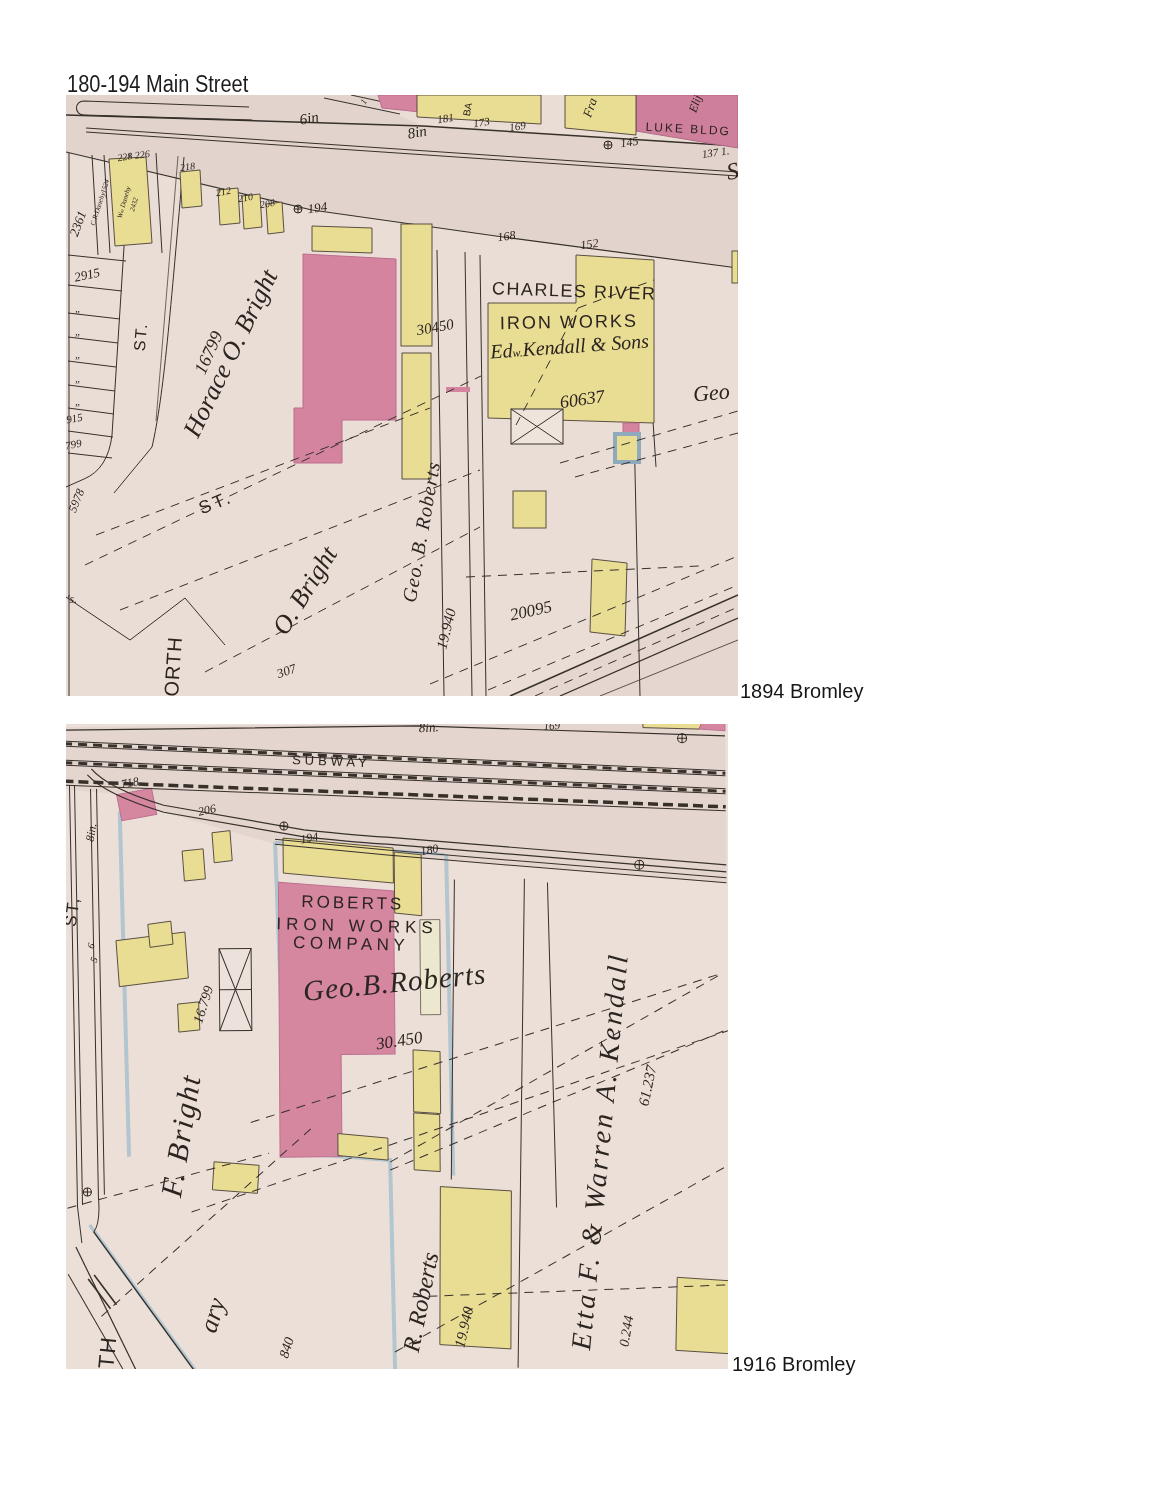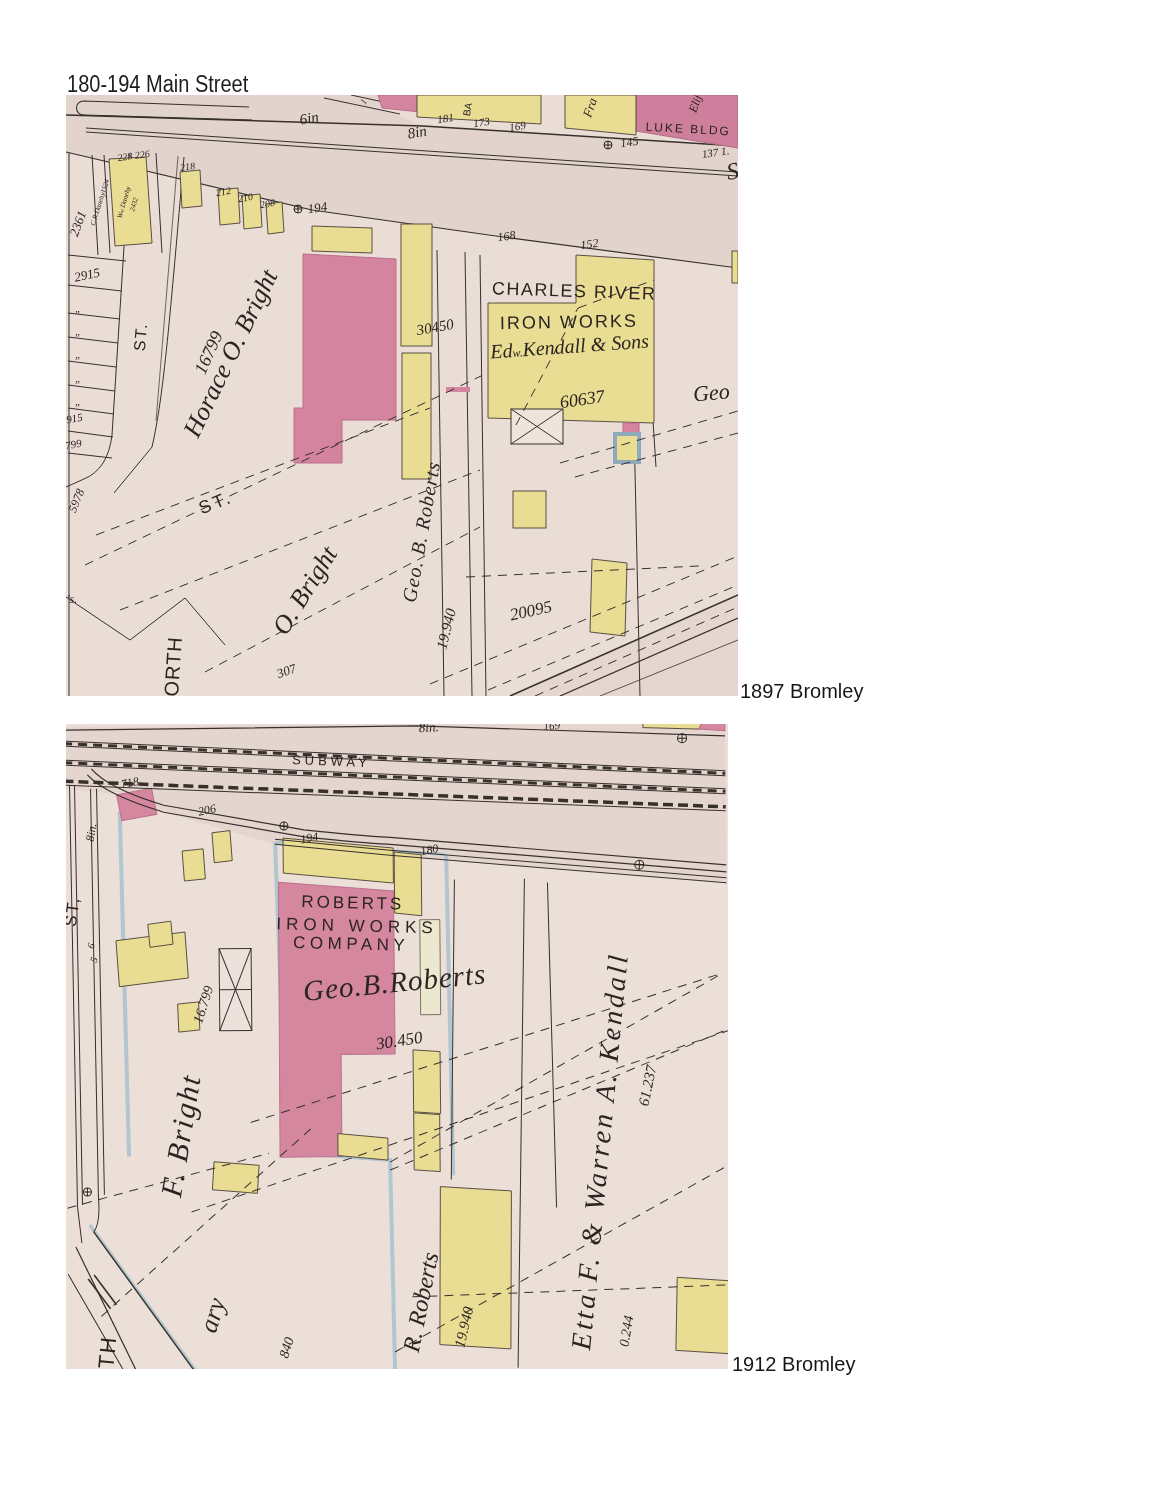--- a/index.html
+++ b/index.html
@@ -6,22 +6,22 @@
 .ttl{position:absolute;left:67px;top:71px;font-size:23px;color:#1c1c1c;transform:scaleX(0.87);transform-origin:0 0}
 .cap{position:absolute;font-size:20px;color:#161616}
 svg{position:absolute;display:block}
 text{fill:#2b2420}
 .n{font-family:"Liberation Serif",serif;font-style:italic}
 .s{font-family:"Liberation Serif",serif;font-style:italic}
 .c{font-family:"Liberation Sans",sans-serif}
 </style></head>
 <body>
 <div class="ttl">180-194 Main Street</div>
-<div class="cap" style="left:740px;top:680px">1897 Bromley</div>
-<div class="cap" style="left:732px;top:1353px">1912 Bromley</div>
+<div class="cap" style="left:740px;top:680px">1894 Bromley</div>
+<div class="cap" style="left:732px;top:1353px">1916 Bromley</div>
 <svg style="left:66px;top:95px" width="672" height="601" viewBox="0 0 672 601">
 <rect width="672" height="601" fill="#eaddd6"></rect>
 <polygon points="0,0 312,0 316,13 357,31 672,51 672,173 437,142 246,115 0,57" fill="#e2d4cd"></polygon>
 <polygon points="444,601 672,500 672,601" fill="#e5d6cf"></polygon>
 <g stroke="#37302b" stroke-width="1" fill="none">
 <path d="M0,20 L357,31 L672,51" stroke-width="1.5"></path>
 <path d="M183,12 L18,6 C8,6 8,20 18,20 L186,25" stroke-width="1.1"></path>
 <path d="M20,33 L672,77"></path>
       <path d="M20,37 L672,81"></path>
 <path d="M0,57 L246,115 L437,142 L672,173" stroke-width="1.2"></path>

